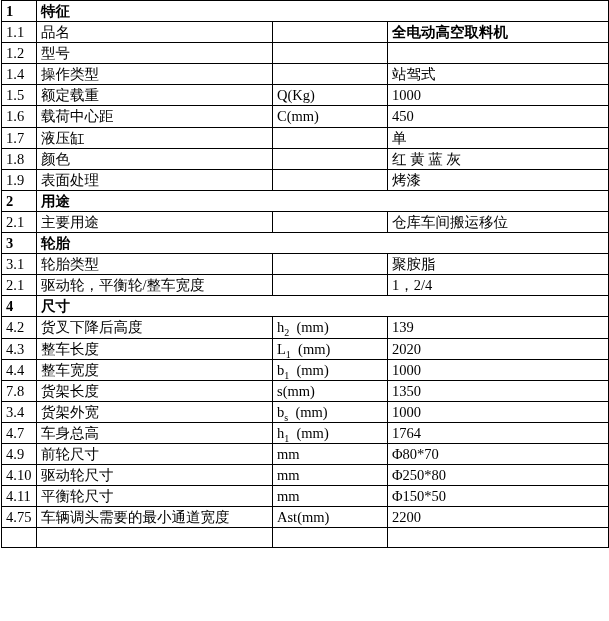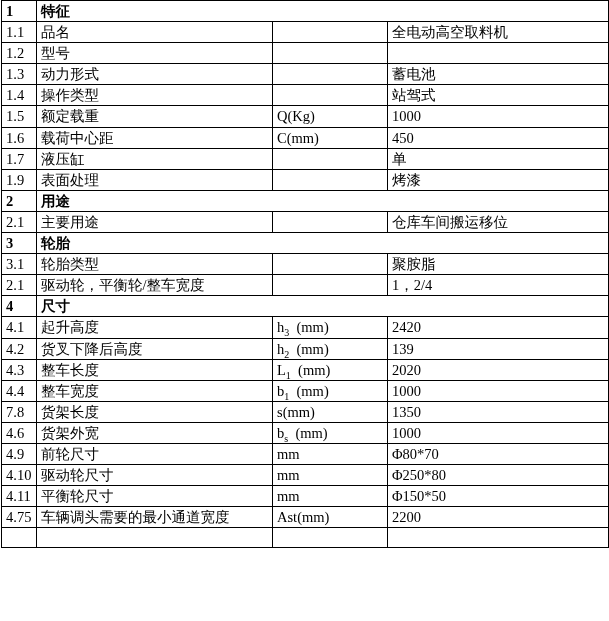--- a/index.html
+++ b/index.html
@@ -25,21 +25,21 @@
     padding: 0 4px;
     overflow: hidden;
     white-space: pre;
     vertical-align: middle;
   }
   td.c-no   { padding-left: 6px; }
   td.c-name { padding-left: 6px; }
   td.c-sym  { padding-left: 5px; }
   td.c-val  { padding-left: 5px; }
   tr.section td { font-weight: bold; }
-  td.b { font-weight: normal; }
+  td.b { font-weight: bold; }
   sub { font-size: 10px; line-height: 0; }
 </style>
 </head>
 <body>
 
 <table class="spec">
   <colgroup>
     <col style="width:35px">
     <col style="width:236px">
     <col style="width:115px">
@@ -57,26 +57,20 @@
     <td class="c-sym"></td>
     <td class="c-val b">全电动高空取料机</td>
   </tr>
       <tr>
     <td class="c-no">1.2</td>
     <td class="c-name">型号</td>
     <td class="c-sym"></td>
     <td class="c-val"></td>
   </tr>
       <tr>
-    <td class="c-no">1.3</td>
-    <td class="c-name">动力形式</td>
-    <td class="c-sym"></td>
-    <td class="c-val">蓄电池</td>
-  </tr>
-      <tr>
     <td class="c-no">1.4</td>
     <td class="c-name">操作类型</td>
     <td class="c-sym"></td>
     <td class="c-val">站驾式</td>
   </tr>
       <tr>
     <td class="c-no">1.5</td>
     <td class="c-name">额定载重</td>
     <td class="c-sym">Q(Kg)</td>
     <td class="c-val">1000</td>
@@ -87,20 +81,26 @@
     <td class="c-sym">C(mm)</td>
     <td class="c-val">450</td>
   </tr>
       <tr>
     <td class="c-no">1.7</td>
     <td class="c-name">液压缸</td>
     <td class="c-sym"></td>
     <td class="c-val">单</td>
   </tr>
       <tr>
+    <td class="c-no">1.8</td>
+    <td class="c-name">颜色</td>
+    <td class="c-sym"></td>
+    <td class="c-val">红 黄 蓝 灰</td>
+  </tr>
+      <tr>
     <td class="c-no">1.9</td>
     <td class="c-name">表面处理</td>
     <td class="c-sym"></td>
     <td class="c-val">烤漆</td>
   </tr>
       <tr class="section">
     <td class="c-no">2</td>
     <td class="c-name" colspan="3">用途</td>
 
   </tr>
@@ -124,26 +124,20 @@
       <tr>
     <td class="c-no">2.1</td>
     <td class="c-name">驱动轮，平衡轮/整车宽度</td>
     <td class="c-sym"></td>
     <td class="c-val">1，2/4</td>
   </tr>
       <tr class="section">
     <td class="c-no">4</td>
     <td class="c-name" colspan="3">尺寸</td>
 
-  </tr>
-      <tr>
-    <td class="c-no">4.1</td>
-    <td class="c-name">起升高度</td>
-    <td class="c-sym">h<sub>3</sub>  (mm)</td>
-    <td class="c-val">2420</td>
   </tr>
       <tr>
     <td class="c-no">4.2</td>
     <td class="c-name">货叉下降后高度</td>
     <td class="c-sym">h<sub>2</sub>  (mm)</td>
     <td class="c-val">139</td>
   </tr>
       <tr>
     <td class="c-no">4.3</td>
     <td class="c-name">整车长度</td>
@@ -156,24 +150,30 @@
     <td class="c-sym">b<sub>1</sub>  (mm)</td>
     <td class="c-val">1000</td>
   </tr>
       <tr>
     <td class="c-no">7.8</td>
     <td class="c-name">货架长度</td>
     <td class="c-sym">s(mm)</td>
     <td class="c-val">1350</td>
   </tr>
       <tr>
-    <td class="c-no">4.6</td>
+    <td class="c-no">3.4</td>
     <td class="c-name">货架外宽</td>
     <td class="c-sym">b<sub>s</sub>  (mm)</td>
     <td class="c-val">1000</td>
+  </tr>
+      <tr>
+    <td class="c-no">4.7</td>
+    <td class="c-name">车身总高</td>
+    <td class="c-sym">h<sub>1</sub>  (mm)</td>
+    <td class="c-val">1764</td>
   </tr>
       <tr>
     <td class="c-no">4.9</td>
     <td class="c-name">前轮尺寸</td>
     <td class="c-sym">mm</td>
     <td class="c-val">Φ80*70</td>
   </tr>
       <tr>
     <td class="c-no">4.10</td>
     <td class="c-name">驱动轮尺寸</td>

